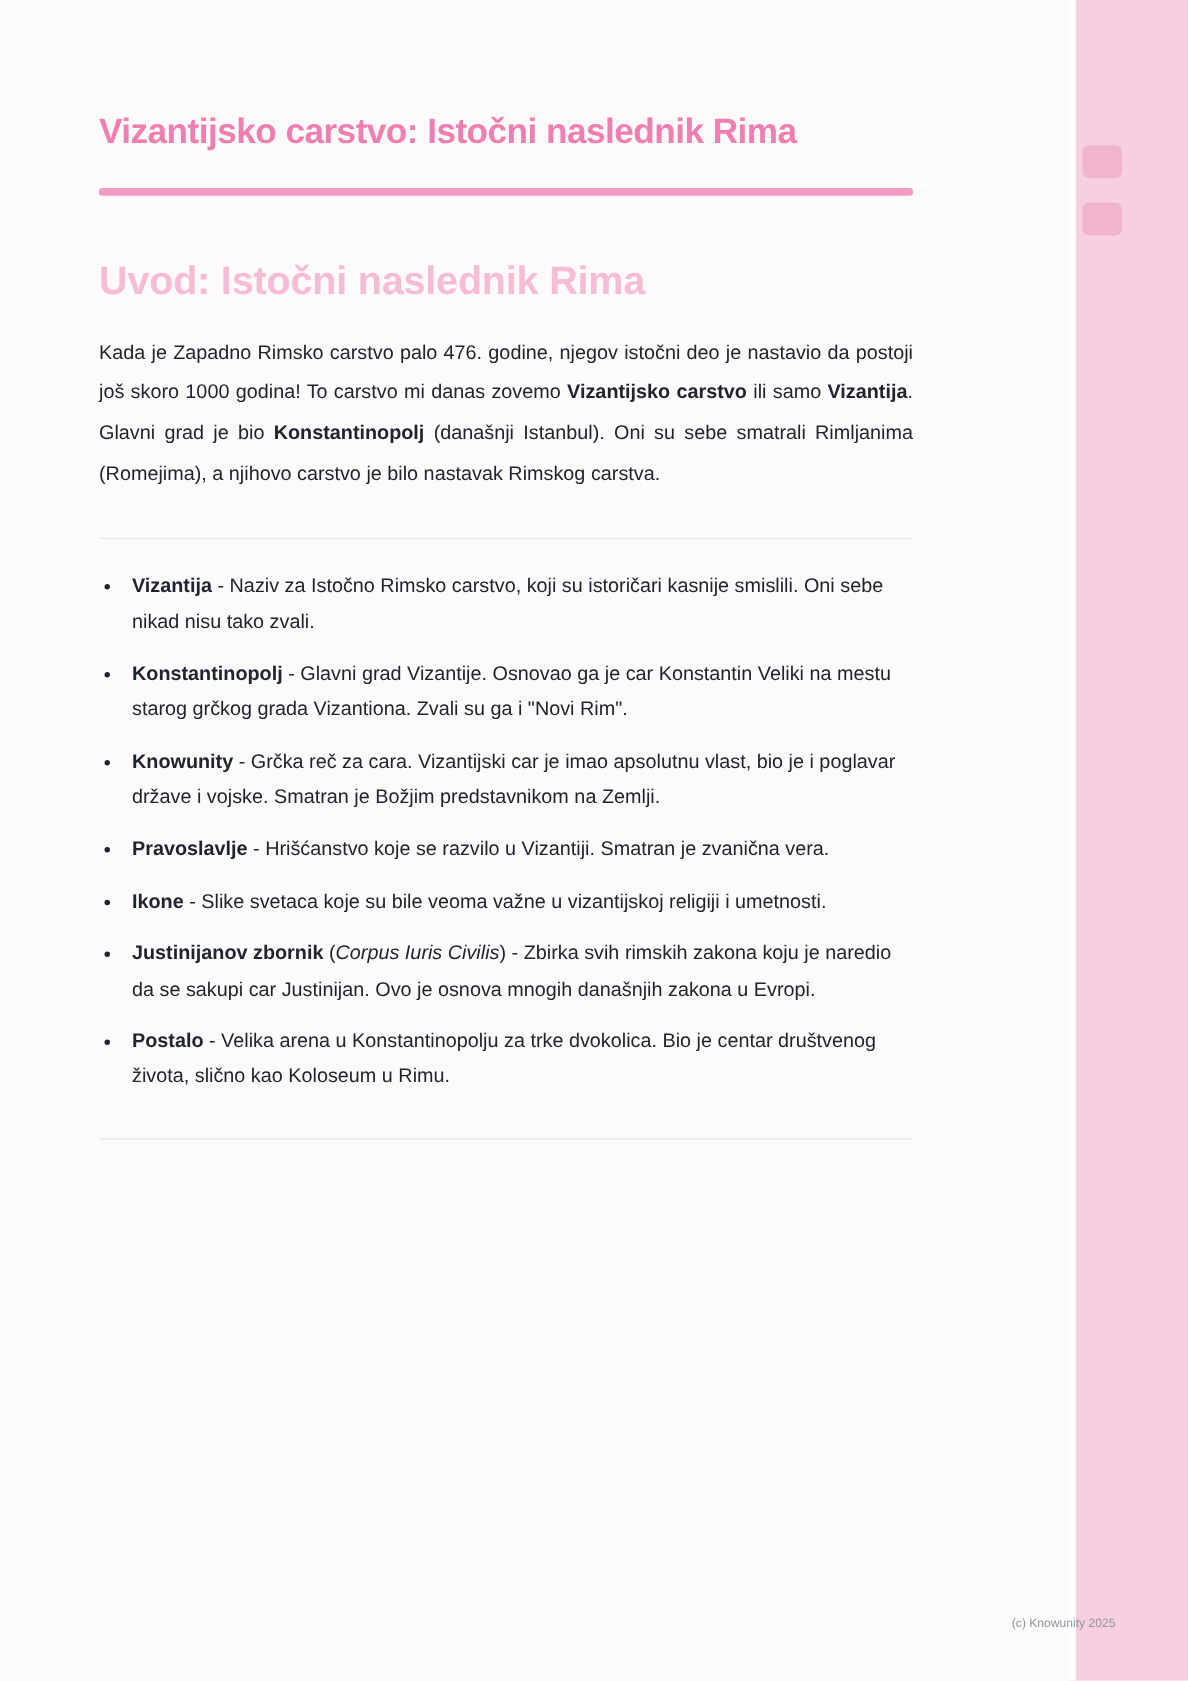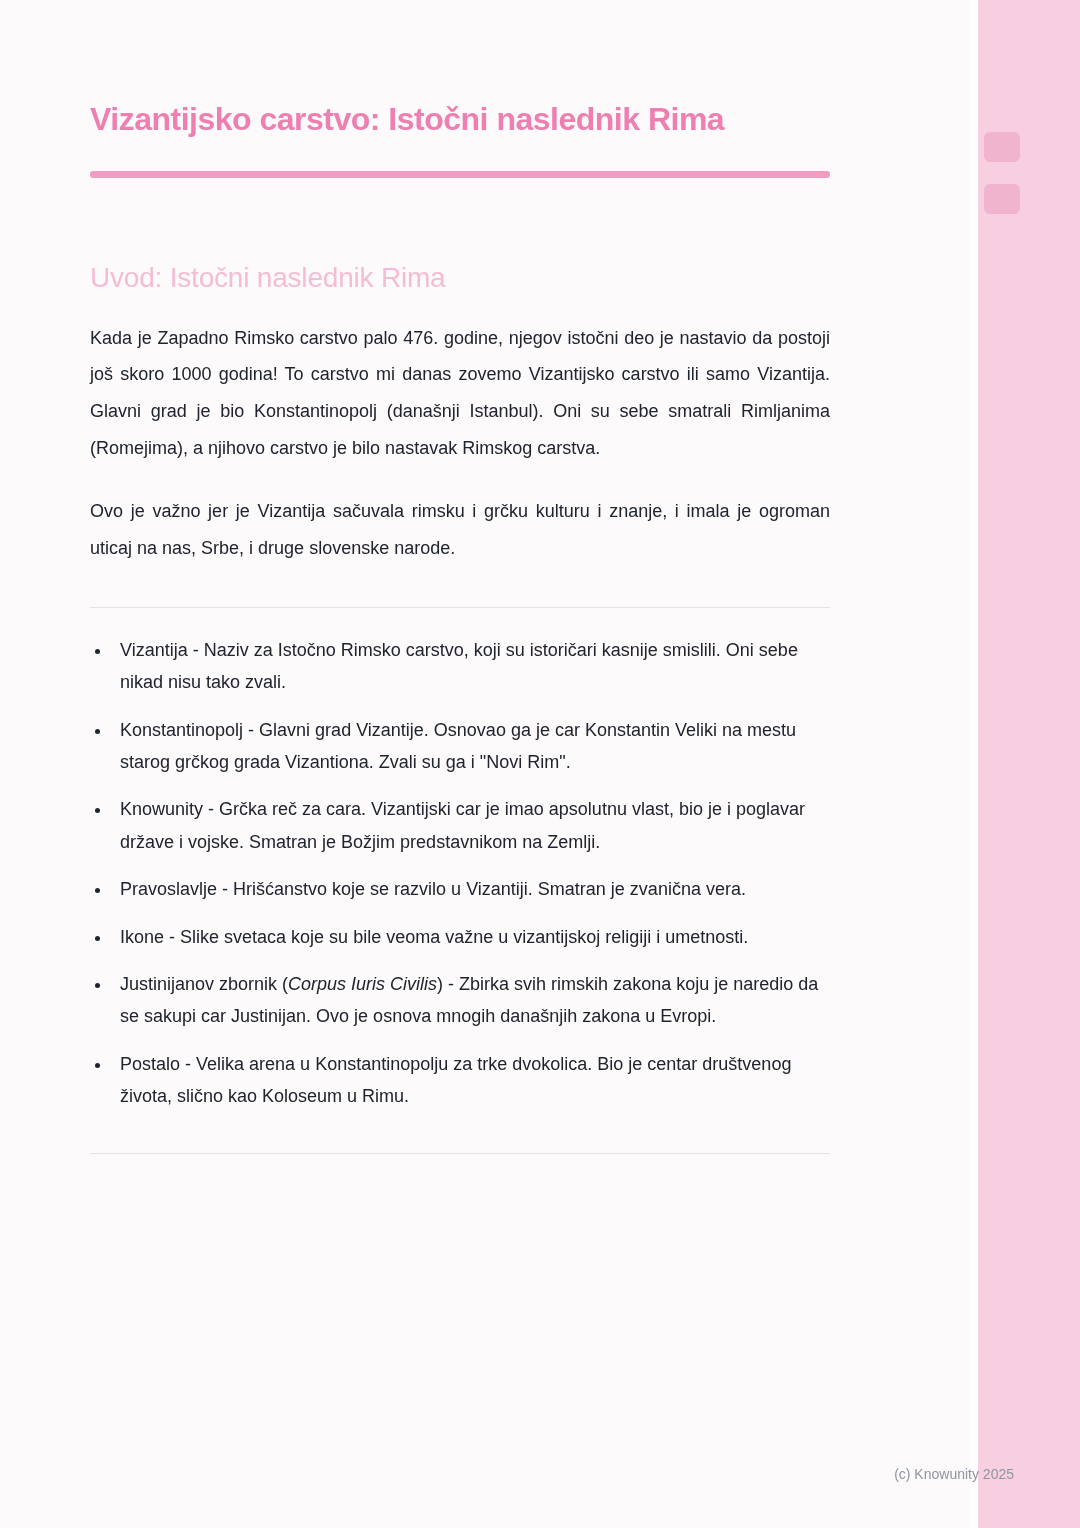--- a/index.html
+++ b/index.html
@@ -31,23 +31,23 @@
     color: var(--title-pink, #ee7fb0);
   }
   .title-rule {
     margin-top: 30px;
     height: 7px;
     width: 100%;
     border-radius: 3px;
     background: var(--rule-pink, #f29cc3);
   }
   h2.section-heading {
-    margin: 84px 0 0 0;
-    font-size: 28px;
-    font-weight: 400;
+    margin: 56px 0 0 0;
+    font-size: 36px;
+    font-weight: 700;
     letter-spacing: -0.2px;
   }
   h2.faded { color: var(--heading-pink-faded, #f6bcd6); }
   h2.strong { color: var(--heading-pink-strong, #f08cbb); }
   .para {
     margin: 26px 0 0 0;
     font-size: 18px;
     line-height: 2.05;
     text-align: justify;
     color: var(--body-text, #20242e);
@@ -63,21 +63,21 @@
     padding-left: 22px;
     list-style: disc;
   }
   ul.terms li {
     margin: 0 0 15px 0;
     padding-left: 8px;
     font-size: 18px;
     line-height: 1.8;
     color: var(--body-text, #20242e);
   }
-  .b { font-weight: 400; }
+  .b { font-weight: 700; }
   .i { font-style: italic; }
   .side-strip {
     position: absolute;
     top: 0;
     right: 0;
     width: 102px;
     height: 100%;
     background: var(--edge-strip, #f7cfe1);
     border-left: 7px solid #ffffff;
     z-index: 1;
@@ -89,42 +89,41 @@
     height: 30px;
     border-radius: 6px;
     background: var(--edge-strip-block, #f0b4cf);
   }
   .strip-block.one { top: 132px; }
   .strip-block.two { top: 184px; }
   .footer-credit {
     position: absolute;
     right: 66px;
     bottom: 46px;
-    font-size: 14px;
+    font-size: 11px;
     color: var(--footer-text, #8f959e);
     z-index: 2;
     white-space: nowrap;
   }
 </style>
 </head>
 <body>
 
 <div class="page">
 
   <div class="content">
 
     <h1 class="doc-title">Vizantijsko carstvo: Istočni naslednik Rima</h1>
 
     <div class="title-rule"></div>
 
     <h2 class="section-heading faded">Uvod: Istočni naslednik Rima</h2>
 
     <p class="para"><span>Kada je Zapadno Rimsko carstvo palo 476. godine, njegov istočni deo je nastavio da postoji još skoro 1000 godina! To carstvo mi danas zovemo </span><span class="b">Vizantijsko carstvo</span><span> ili samo </span><span class="b">Vizantija</span><span>. Glavni grad je bio </span><span class="b">Konstantinopolj</span><span> (današnji Istanbul). Oni su sebe smatrali Rimljanima (Romejima), a njihovo carstvo je bilo nastavak Rimskog carstva.</span></p>
 
-    <p class="para"><span>Ovo je važno jer je Vizantija sačuvala rimsku i grčku kulturu i znanje, i imala je ogroman uticaj na nas, Srbe, i druge slovenske narode.</span></p>
 
     <hr class="divider">
 
 
     <ul class="terms">
         <li><span class="b">Vizantija</span><span> - Naziv za Istočno Rimsko carstvo, koji su istoričari kasnije smislili. Oni sebe nikad nisu tako zvali.</span></li>
         <li><span class="b">Konstantinopolj</span><span> - Glavni grad Vizantije. Osnovao ga je car Konstantin Veliki na mestu starog grčkog grada Vizantiona. Zvali su ga i "Novi Rim".</span></li>
         <li><span class="b">Knowunity</span><span> - Grčka reč za cara. Vizantijski car je imao apsolutnu vlast, bio je i poglavar države i vojske. Smatran je Božjim predstavnikom na Zemlji.</span></li>
         <li><span class="b">Pravoslavlje</span><span> - Hrišćanstvo koje se razvilo u Vizantiji. Smatran je zvanična vera.</span></li>
         <li><span class="b">Ikone</span><span> - Slike svetaca koje su bile veoma važne u vizantijskoj religiji i umetnosti.</span></li>

